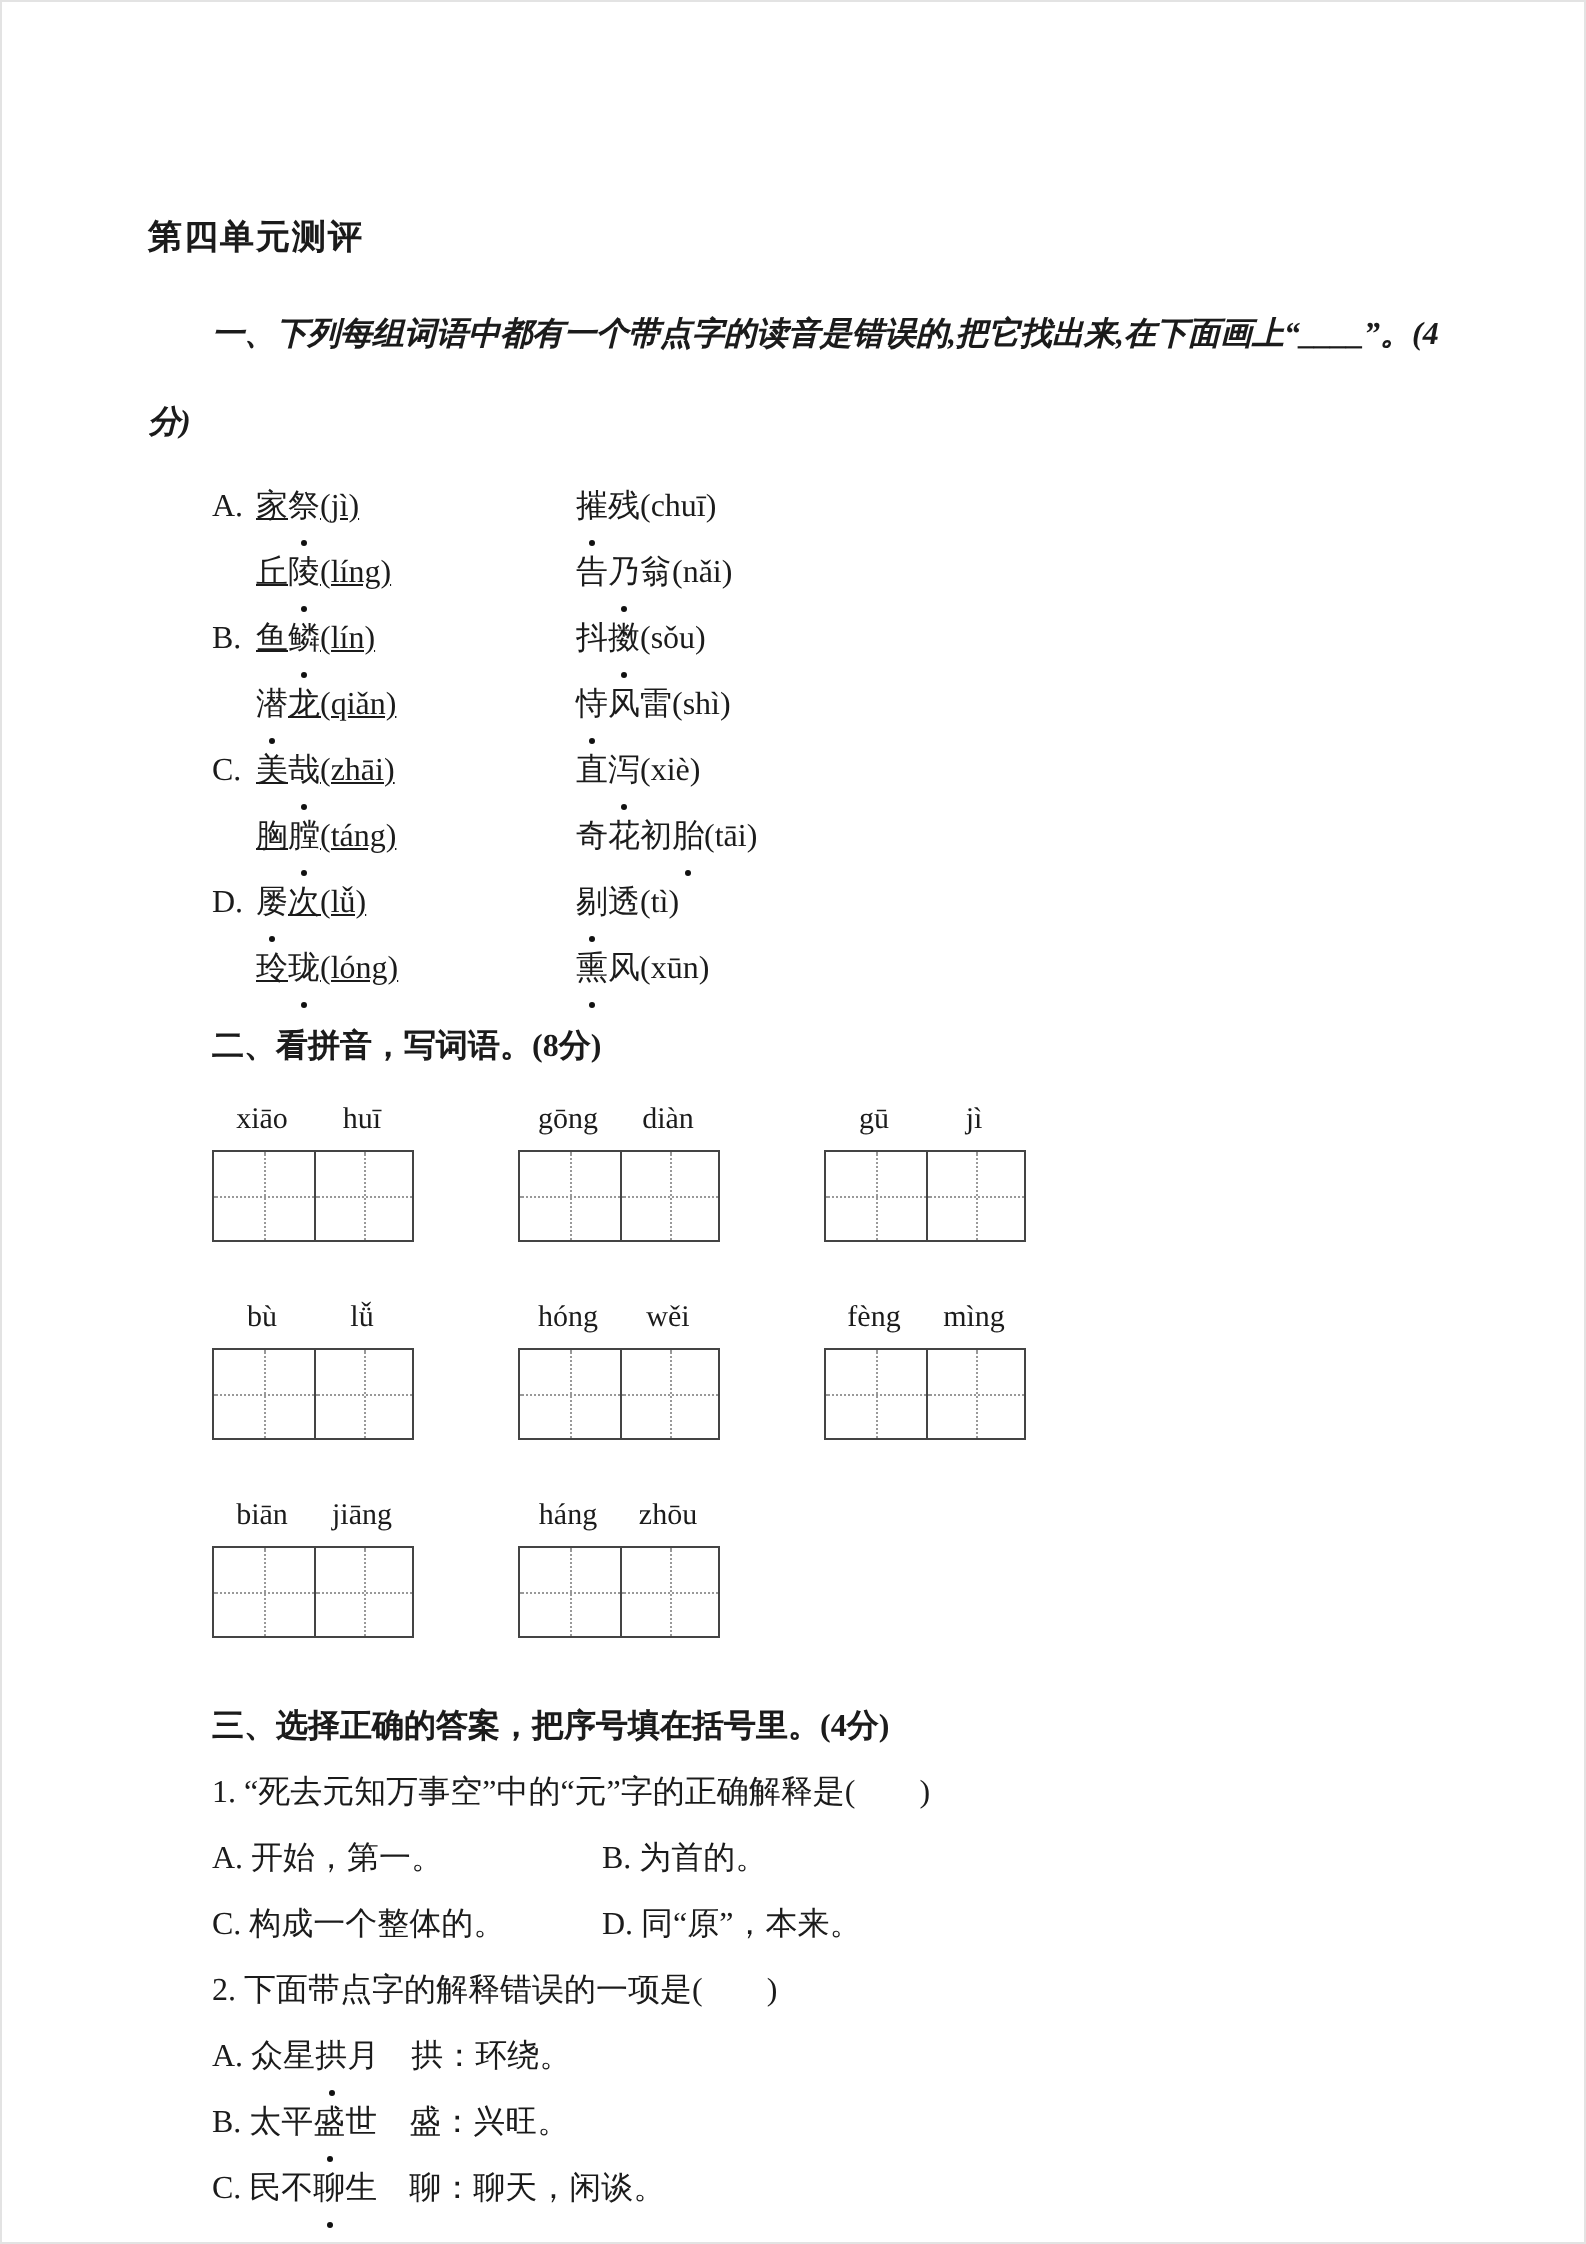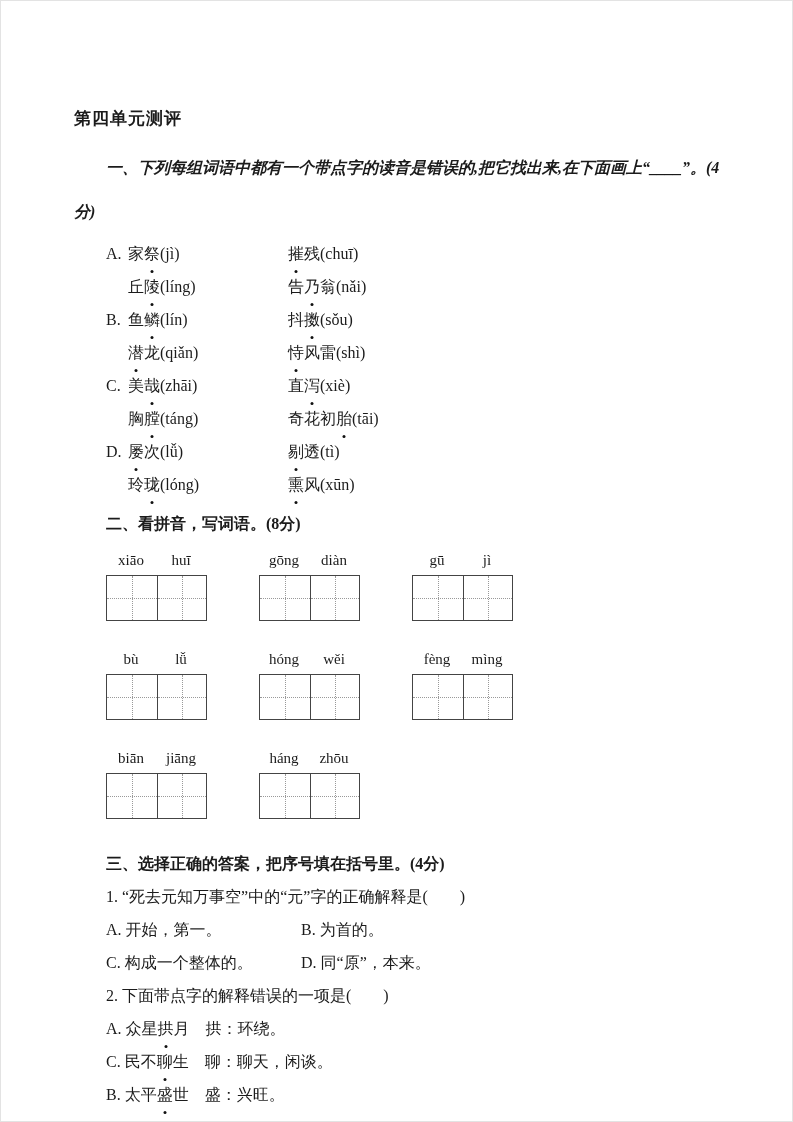--- a/index.html
+++ b/index.html
@@ -24,21 +24,21 @@
     max-width:672px;
     font-style:italic;
   }
   .sec-heading {
     text-indent:32px; line-height:33px; font-weight:bold;
   }
   
   .s1-rows { margin-left:32px; margin-top:3px; margin-bottom:6px; }
   .s1-row { display:flex; line-height:33px; }
   .s1-label { width:22px; flex:none; }
-  .s1-w1 { width:160px; flex:none; }
+  .s1-w1 { width:160px; flex:none;text-decoration:underline; }
   .s1-w2 { flex:1; }
   
   .emph { position:relative; display:inline-block; }
   .emph::after {
     content:""; position:absolute; left:50%; bottom:-3px;
     transform:translateX(-50%);
     width:3px; height:3px; border-radius:50%; background:#111;
   }
   
   .s2-rows { margin-left:32px; margin-top:10px; }
@@ -222,16 +222,16 @@
     <span class="opt-b">B. 为首的。</span>
   </div>
   <div class="opt-row">
     <span class="opt-a">C. 构成一个整体的。</span>
     <span class="opt-b">D. 同“原”，本来。</span>
   </div>
 
   <div class="q-line">2. 下面带点字的解释错误的一项是(　　)</div>
 
   <div class="q-line">A. 众星<span class="emph">拱</span>月　拱：环绕。</div>
+  <div class="q-line">B. 太平<span class="emph">盛</span>世　盛：兴旺。</div>
   <div class="q-line">C. 民不<span class="emph">聊</span>生　聊：聊天，闲谈。</div>
-  <div class="q-line">B. 太平<span class="emph">盛</span>世　盛：兴旺。</div>
 
 </div>
 
 </body></html>

